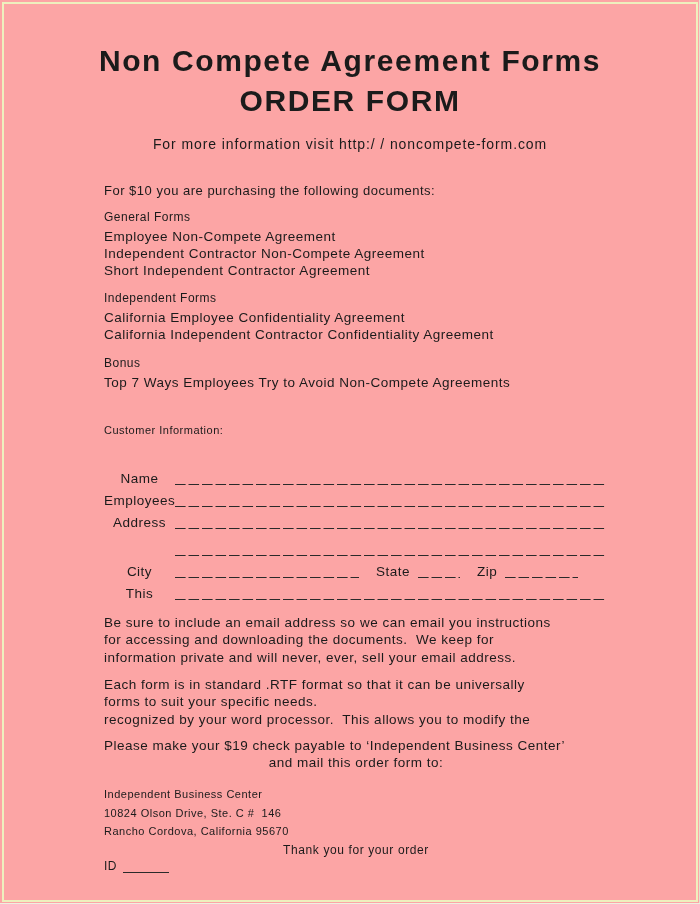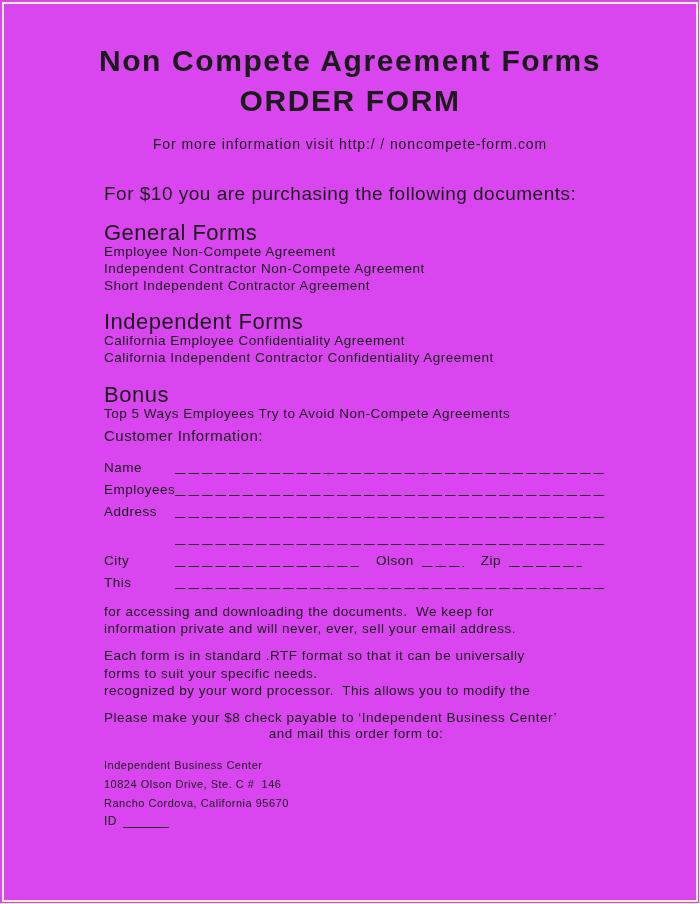--- a/index.html
+++ b/index.html
@@ -1,19 +1,19 @@
 <!DOCTYPE html>
 <html><head>
 <meta charset="utf-8">
 <style>
   html,body { margin:0; padding:0; background:#ffffff; }
   .page {
     position:relative;
     width:700px; height:904px;
-    background:#d946ef;
+    background:#fca5a5;
     color:#1b1b1b;
     font-family:"Liberation Sans","DejaVu Sans",sans-serif;
     letter-spacing:0.5px;
     overflow:hidden;
     box-sizing:border-box;
   }
   .frame {
     position:absolute; inset:2px;
     border:2px solid #eef0be;
     pointer-events:none;
@@ -31,28 +31,28 @@
   .title2 { margin-top:2px; }
   .subtitle {
     margin-top:16px;
     text-align:center;
     font-size:14px; font-weight:normal;
     letter-spacing:0.9px;
   }
 
   .content { margin:0 92px 0 104px; }
 
-  .intro { margin-top:31px; font-size:19px; }
+  .intro { margin-top:31px; font-size:13px; }
 
-  .sec-heading { margin-top:16px; font-size:22px; line-height:23px; }
+  .sec-heading { margin-top:8px; font-size:12px; line-height:23px; }
   .sec-item { font-size:13.5px; line-height:16.8px; }
 
-  .cust-label { margin-top:4px; font-size:15px; }
+  .cust-label { margin-top:32px; font-size:11px; }
 
-  .formarea { margin-top:9px; font-size:13.5px; }
+  .formarea { margin-top:28px; font-size:13.5px;text-align:center; }
   .frow { display:flex; align-items:flex-end; height:22px; }
   .frow.spacer { height:27px; }
   .flabel { width:71px; flex:0 0 71px; }
   .uline {
     display:inline-block;
     height:13px;
     background-image:repeating-linear-gradient(to right,#2a2a2a 0 11px, rgba(0,0,0,0) 11px 13.5px);
     background-repeat:repeat-x;
     background-size:13.5px 1.4px;
     background-position:0 bottom;
@@ -101,21 +101,21 @@
     </div>
 
     <div>
       <div class="sec-heading">Independent Forms</div>
       <div class="sec-item">California Employee Confidentiality Agreement</div>
       <div class="sec-item">California Independent Contractor Confidentiality Agreement</div>
     </div>
 
     <div>
       <div class="sec-heading">Bonus</div>
-      <div class="sec-item">Top 5 Ways Employees Try to Avoid Non-Compete Agreements</div>
+      <div class="sec-item">Top 7 Ways Employees Try to Avoid Non-Compete Agreements</div>
     </div>
 
     <div class="cust-label">Customer Information:</div>
 
     <div class="formarea">
       <div class="frow">
         <span class="flabel">Name</span>
         <span class="uline w-full"></span>
       </div>
       <div class="frow">
@@ -127,57 +127,59 @@
         <span class="uline w-full"></span>
       </div>
       <div class="frow spacer">
         <span class="flabel"></span>
         <span class="uline w-full"></span>
       </div>
       <div class="frow">
         <span class="flabel">City</span>
         <span class="uline w-city"></span>
         <span class="gap24"></span>
-        <span>Olson</span>
+        <span>State</span>
         <span class="gap8"></span>
         <span class="uline w-state"></span>
         <span class="gap24"></span>
         <span>Zip</span>
         <span class="gap8"></span>
         <span class="uline w-zip"></span>
       </div>
       <div class="frow">
         <span class="flabel">This</span>
         <span class="uline w-full"></span>
       </div>
     </div>
 
     <div class="para first">
+      <div class="pline">Be sure to include an email address so we can email you instructions</div>
       <div class="pline">for accessing and downloading the documents.  We keep for</div>
       <div class="pline">information private and will never, ever, sell your email address.</div>
     </div>
 
     <div class="para">
       <div class="pline">Each form is in standard .RTF format so that it can be universally</div>
       <div class="pline">forms to suit your specific needs.</div>
       <div class="pline">recognized by your word processor.  This allows you to modify the</div>
     </div>
 
     <div class="para pay">
-      <div class="pline">Please make your $8 check payable to ‘Independent Business Center’</div>
+      <div class="pline">Please make your $19 check payable to ‘Independent Business Center’</div>
     </div>
 
     <div class="mail-lead">and mail this order form to:</div>
 
     <div class="mail-addr">
       <div class="pline">Independent Business Center</div>
       <div class="pline">10824 Olson Drive, Ste. C #  146</div>
       <div class="pline">Rancho Cordova, California 95670</div>
     </div>
 
+    <div class="thanks">Thank you for your order</div>
 
     <div class="id-row">
       <span>ID</span>
       <span class="uline w-id"></span>
     </div>
 
   </div>
 </div>
 
 </body></html>

